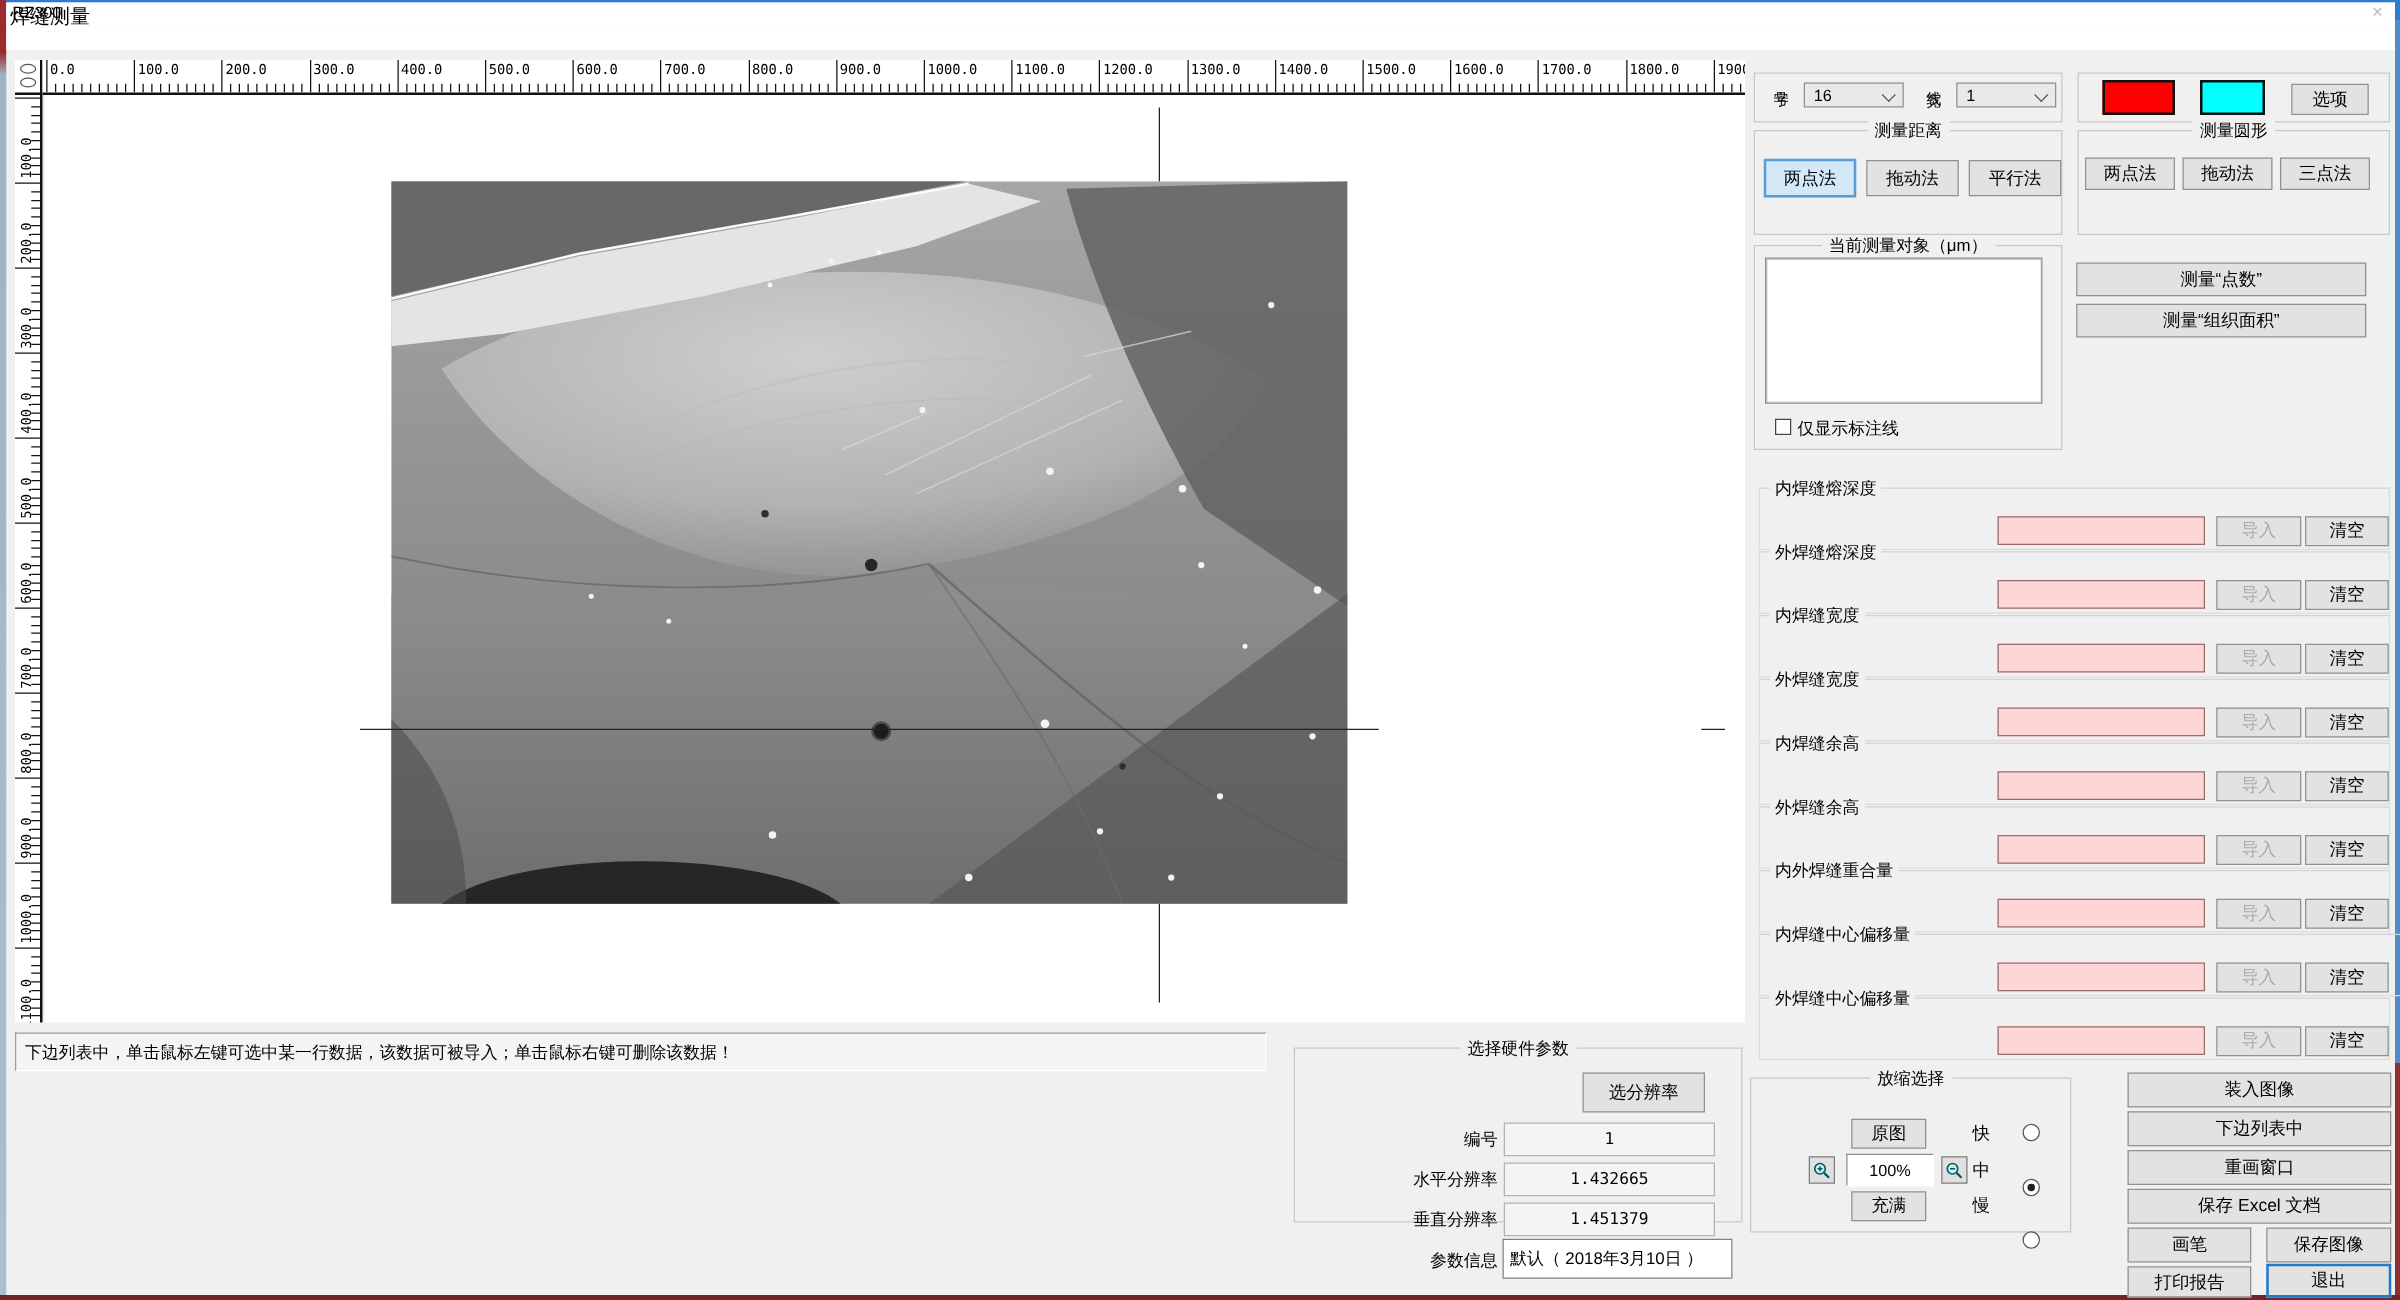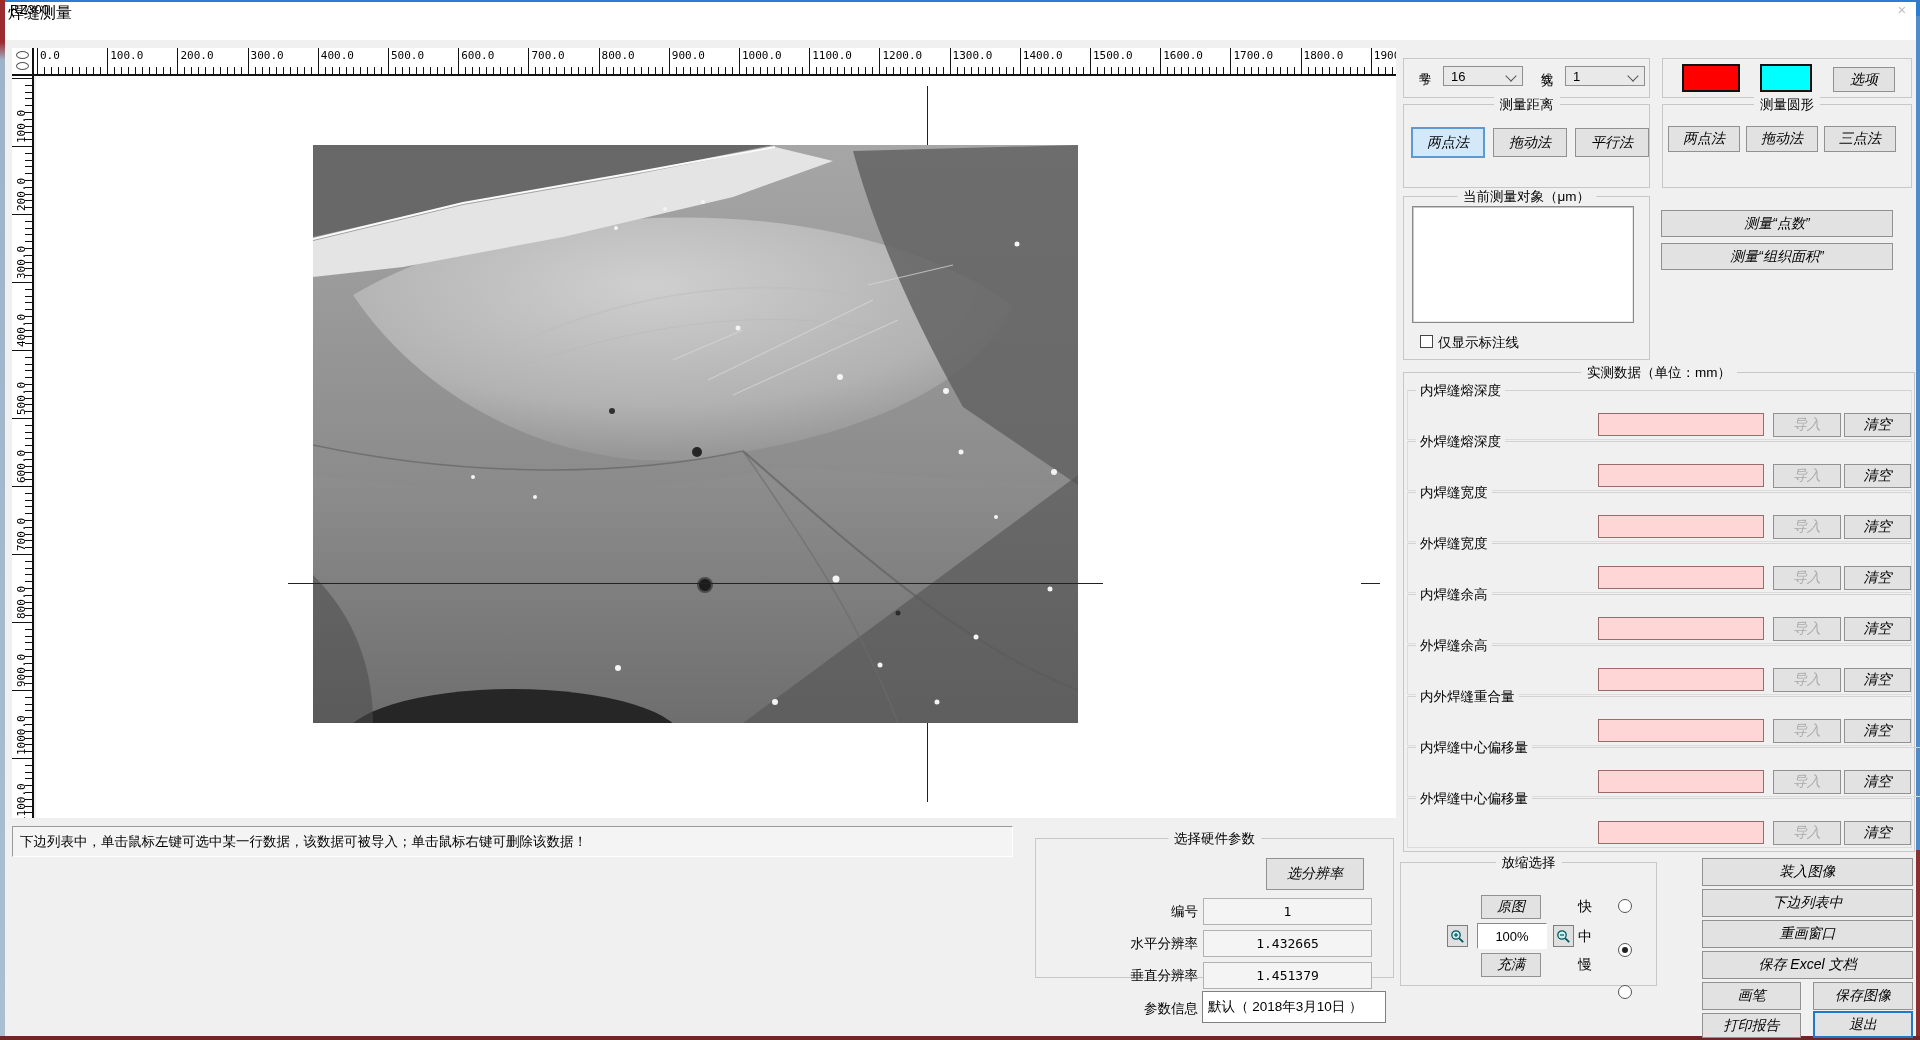--- a/index.html
+++ b/index.html
@@ -32,21 +32,21 @@
   .canvas{left:36px;top:76px;width:1360px;height:742px;background:#fff;}
   .weld{left:313px;top:145px;width:765px;height:578px;}
   .xline{background:#222;z-index:5;}
 
   
   .group{border:1px solid #c7c7c7;}
   .gtitle{position:absolute;top:-9px;left:50%;transform:translateX(-50%);background:#f0f0f0;padding:0 6px;font-size:13.5px;white-space:nowrap;}
 
   
   .btn{background:#e2e2e2;border:1px solid #919191;display:flex;align-items:center;justify-content:center;
-       font-size:14px;white-space:nowrap;cursor:default;font-style:italic;}
+       font-size:14px;white-space:nowrap;cursor:default;}
   .btn.sel{background:#d3e9f9;border:2px solid #5b9bd1;}
   .btn.graytext{color:#ababab;}
   .btn.focus{border:2px solid #1f78c8;}
   .vlabel{writing-mode:vertical-rl;text-orientation:upright;font-size:12px;letter-spacing:1px;line-height:14px;}
   .combo{background:#e9e9e9;border:1px solid #8f8f8f;font-size:13px;display:flex;align-items:center;padding-left:7px;}
   .chev{position:absolute;right:7px;top:5px;width:7px;height:7px;border-right:1.5px solid #555;border-bottom:1.5px solid #555;transform:rotate(45deg);}
   .swatch{border:2px solid #111;}
   .listbox{background:#fff;border:1px solid #898989;box-shadow:inset 1px 1px 0 #c9c9c9, inset -1px -1px 0 #e8e8e8;}
   .cb{width:13px;height:13px;background:#fff;border:1px solid #444;}
   .cb-label{font-size:13.5px;}
@@ -535,23 +535,20 @@
   <div class="abs group" style="left:1403px;top:196px;width:247px;height:164px;">
     <span class="gtitle">当前测量对象（μm）</span>
   </div>
   <div class="abs listbox" style="left:1412px;top:206px;width:222px;height:117px;"></div>
   <div class="abs cb" style="left:1420px;top:335px;"></div>
   <div class="abs cb-label" style="left:1438px;top:334px;">仅显示标注线</div>
 
   <div class="abs btn" style="left:1661px;top:210px;width:232px;height:27px;">测量“点数”</div>
   <div class="abs btn" style="left:1661px;top:243px;width:232px;height:27px;">测量“组织面积”</div>
 
-  <div class="abs group" style="left:1403px;top:372px;width:512px;height:480px;">
-    <span class="gtitle">实测数据（单位：mm）</span>
-  </div>
   <div class="abs" id="meas-rows" style="left:1403px;top:372px;width:512px;height:480px;">
       <div class="rowframe" style="left: 4px; top: 18px; width: 503px; height: 48px;">
         <span class="rowlabel">内焊缝熔深度</span>
         <div class="pinput abs" style="left: 190px; top: 22px; width: 166px; height: 23px;"></div>
         <div class="btn graytext abs" style="left: 365px; top: 22px; width: 68px; height: 24px;">导入</div>
         <div class="btn abs" style="left: 436px; top: 22px; width: 67px; height: 24px;">清空</div>
       </div>
       <div class="rowframe" style="left: 4px; top: 69px; width: 503px; height: 48px;">
         <span class="rowlabel">外焊缝熔深度</span>
         <div class="pinput abs" style="left: 190px; top: 22px; width: 166px; height: 23px;"></div>

